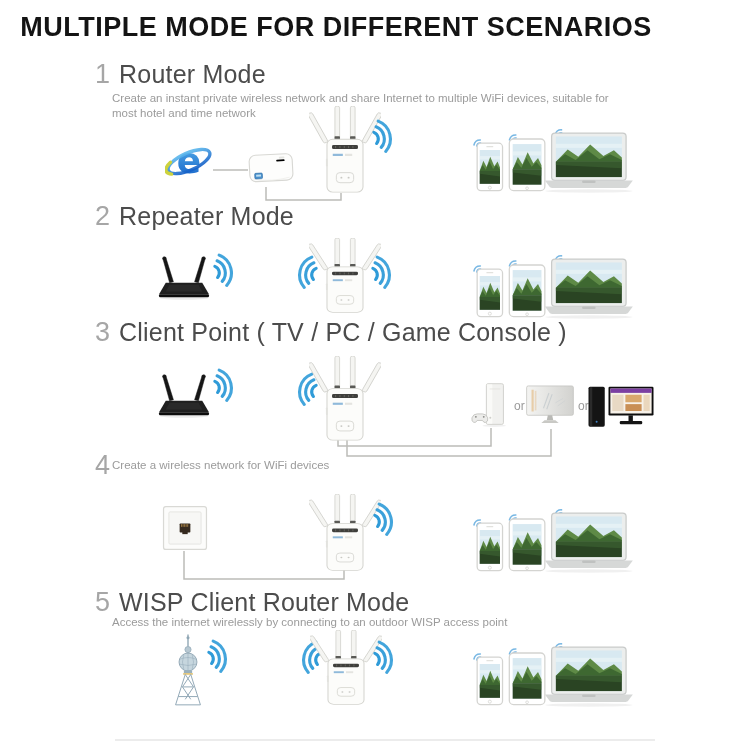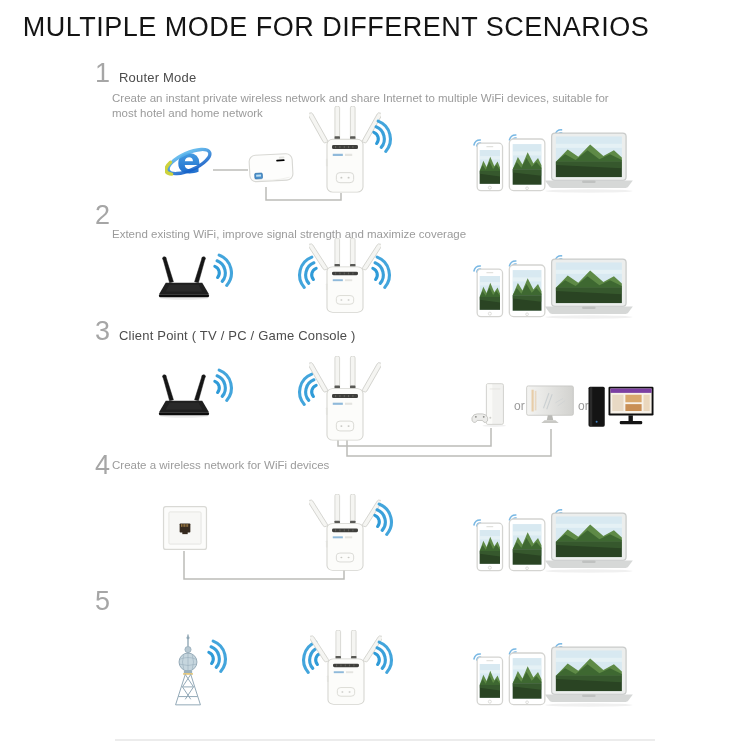--- a/index.html
+++ b/index.html
@@ -1,22 +1,22 @@
 <!DOCTYPE html>
 <html><head>
 <meta charset="utf-8">
 <style>
   html,body{margin:0;padding:0;background:#fff;}
   .page{position:relative;width:750px;height:752px;background:#ffffff;overflow:hidden;
         font-family:"Liberation Sans", sans-serif;}
   .main-title{position:absolute;top:12px;left:0;width:672px;text-align:center;
-        font-size:27px;font-weight:400;letter-spacing:.5px;color:#141414;margin:0;}
+        font-size:27px;font-weight:700;letter-spacing:.5px;color:#141414;margin:0;}
   .mode-header{position:absolute;left:95px;display:flex;align-items:baseline;gap:9px;}
   .mode-num{font-size:27px;font-weight:400;color:#a6a6a6;line-height:1;}
-  .mode-title{font-size:13px;font-weight:400;color:#4c4c4c;letter-spacing:.2px;}
+  .mode-title{font-size:25px;font-weight:400;color:#4c4c4c;letter-spacing:.2px;}
   .mode-desc{position:absolute;left:112px;margin:0;font-size:11.5px;line-height:15px;
         color:#9b9b9b;max-width:620px;}
   .desc-narrow{max-width:505px;}
   .ico{position:absolute;}
   .ico svg{display:block;width:100%;height:100%;}
   .flip{transform:scaleX(-1);}
   .or-label{position:absolute;font-size:12px;color:#9a9a9a;}
   .wires{position:absolute;left:0;top:0;pointer-events:none;}
   .bottom-rule{position:absolute;top:739px;left:115px;width:540px;height:2px;background:#ececec;}
 </style>
@@ -24,40 +24,42 @@
 <body>
 
 <div class="page">
 
   <h1 class="main-title">MULTIPLE MODE FOR DIFFERENT SCENARIOS</h1>
 
   <div class="mode-header" style="top:60px">
     <span class="mode-num">1</span>
     <span class="mode-title">Router Mode</span>
   </div>
-  <p class="mode-desc desc-narrow" style="top:91px">Create an instant private wireless network and share Internet to multiple WiFi devices, suitable for most hotel and home network</p>
+  <p class="mode-desc desc-narrow" style="top:91px">Create an instant private wireless network and share Internet to multiple WiFi devices, suitable for most hotel and time network</p>
 
   <div class="mode-header" style="top:202px">
     <span class="mode-num">2</span>
+    <span class="mode-title">Repeater Mode</span>
   </div>
-  <p class="mode-desc" style="top:227px">Extend existing WiFi, improve signal strength and maximize coverage</p>
 
   <div class="mode-header" style="top:318px">
     <span class="mode-num">3</span>
     <span class="mode-title">Client Point ( TV / PC / Game Console )</span>
   </div>
 
   <div class="mode-header" style="top:452px">
     <span class="mode-num">4</span>
   </div>
   <p class="mode-desc" style="top:458px">Create a wireless network for WiFi devices</p>
 
   <div class="mode-header" style="top:588px">
     <span class="mode-num">5</span>
+    <span class="mode-title">WISP Client Router Mode</span>
   </div>
+  <p class="mode-desc" style="top:615px">Access the internet wirelessly by connecting to an outdoor WISP access point</p>
 
   <svg class="wires" width="750" height="752">
     <g fill="none" stroke="#bcbcb8" stroke-width="1.5">
       <polyline points="213,170 248,170"></polyline>
       <polyline points="266,187 266,200 341,200 341,193"></polyline>
       <polyline points="338,440 338,446 491,446 491,428"></polyline>
       <polyline points="347,440 347,456 551,456 551,429"></polyline>
       <polyline points="184,551 184,579 344,579 344,569"></polyline>
     </g>
   </svg>

